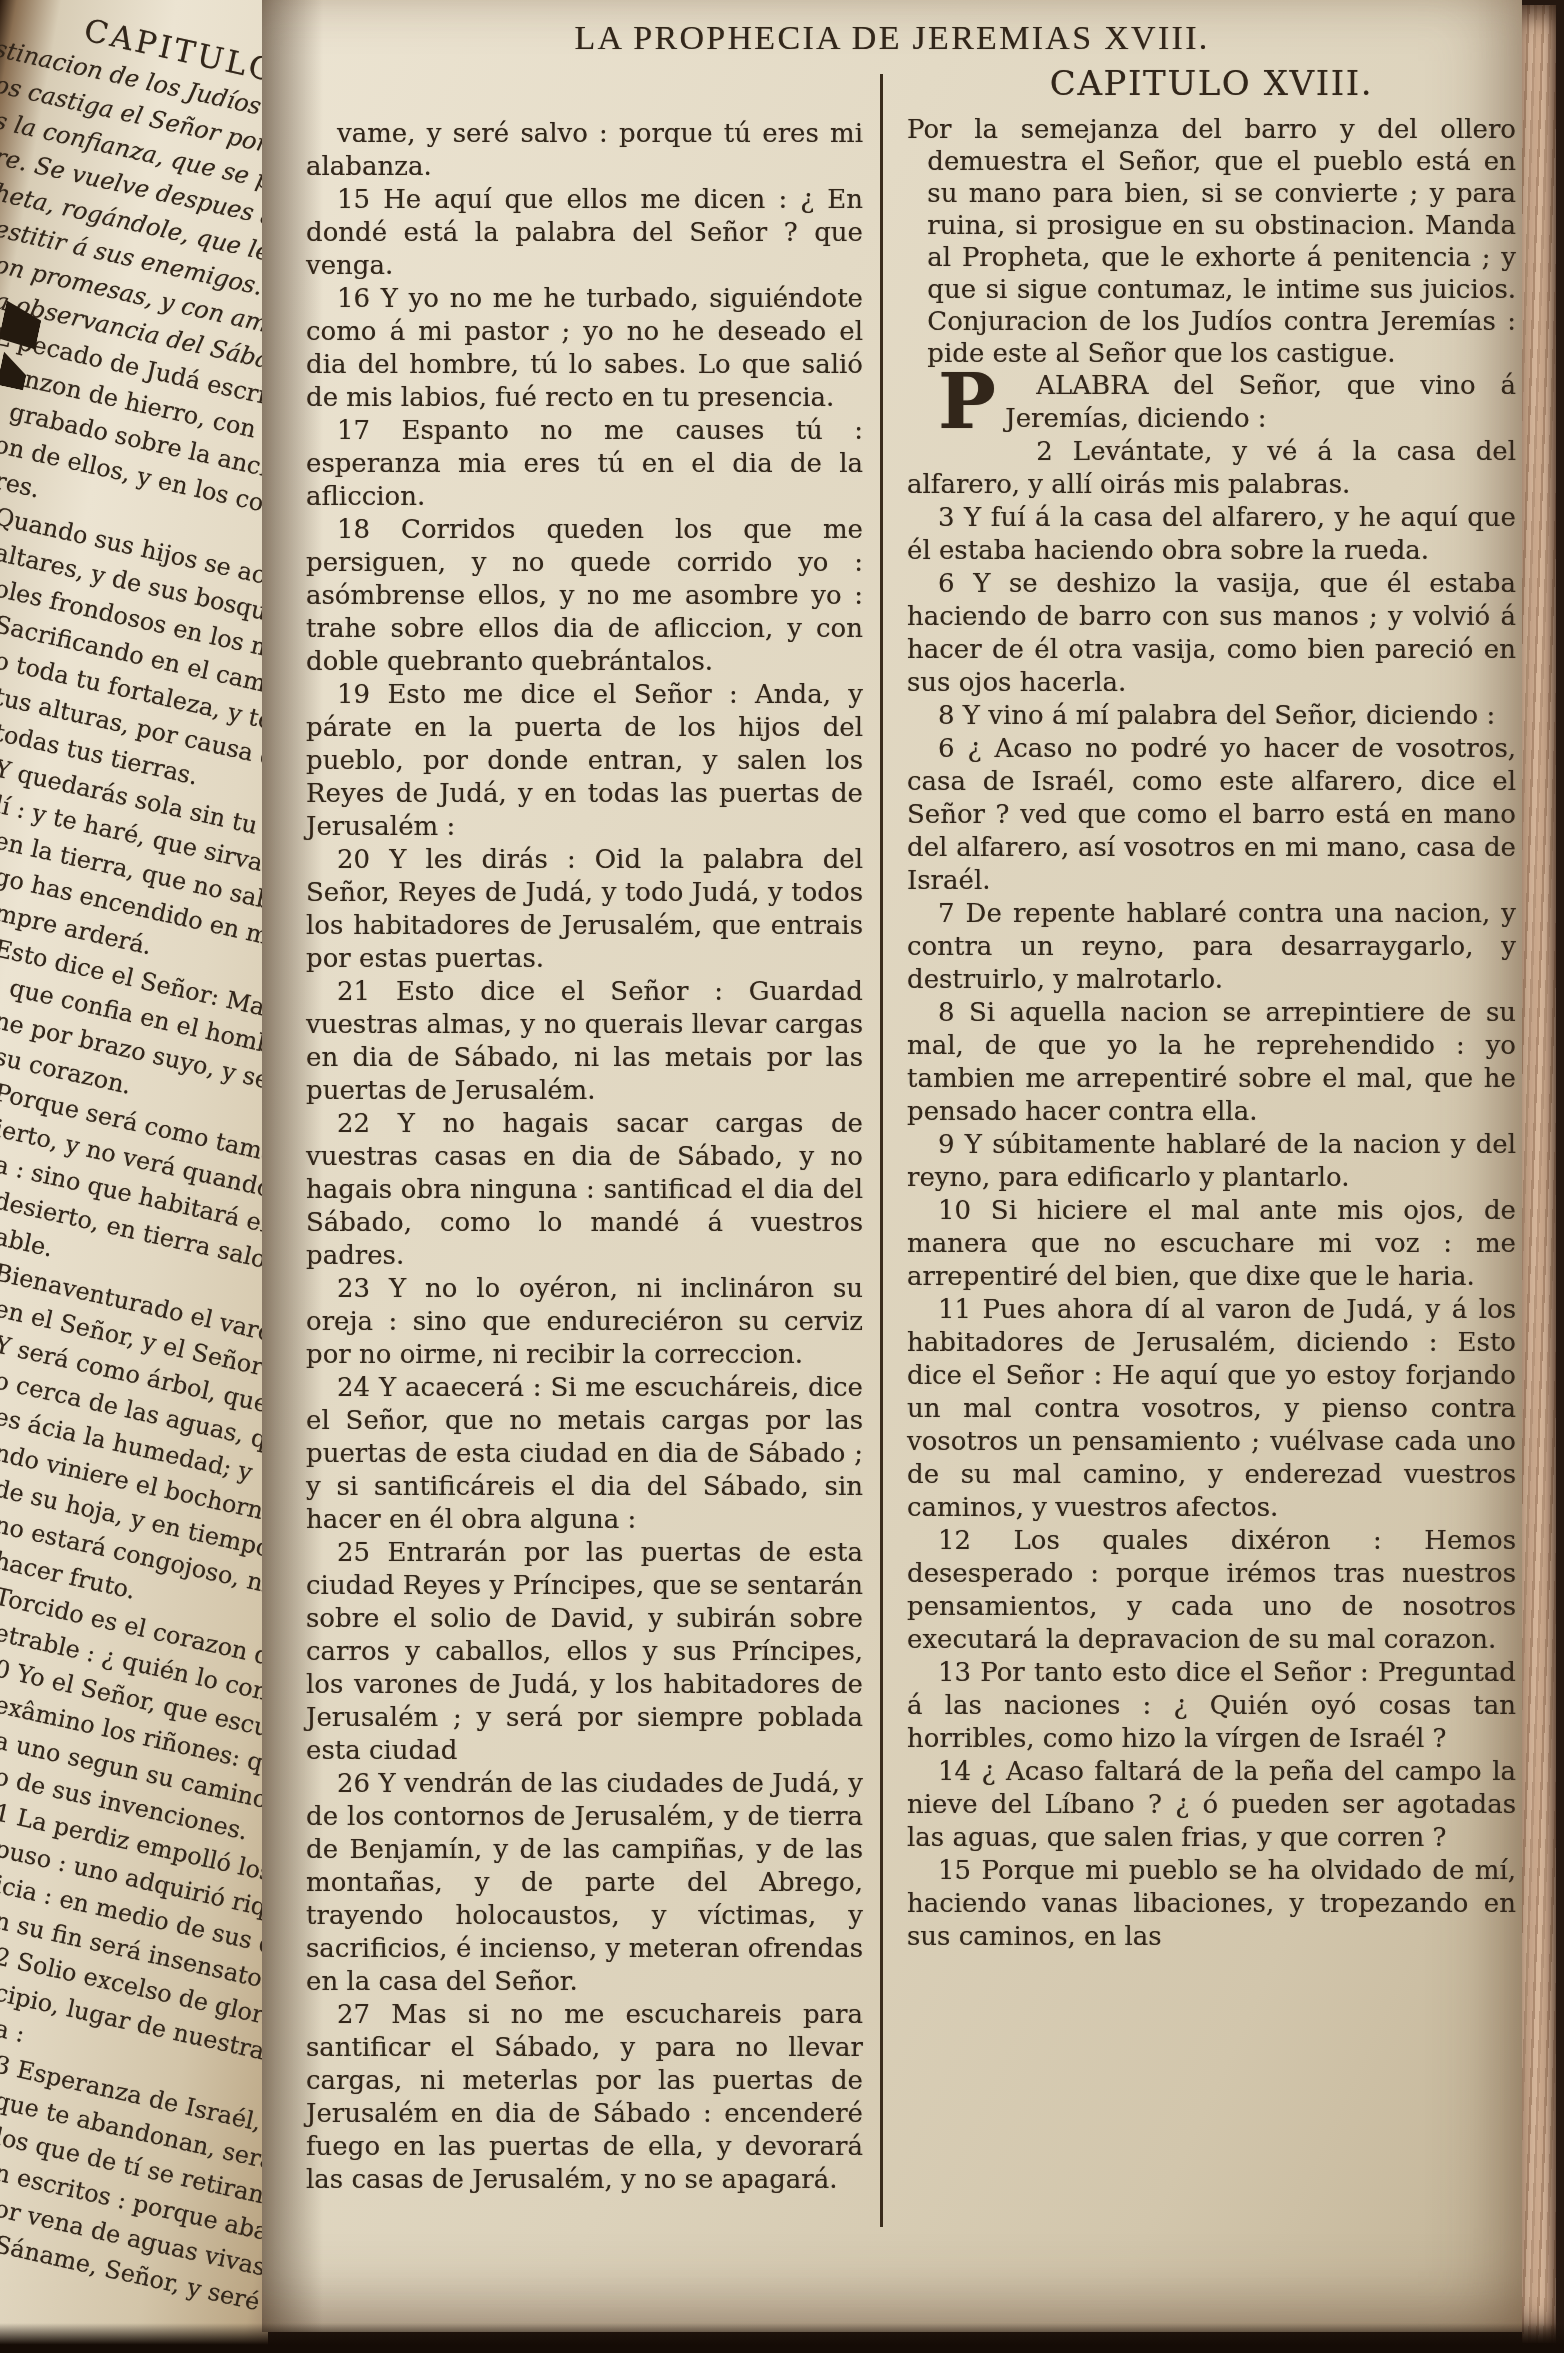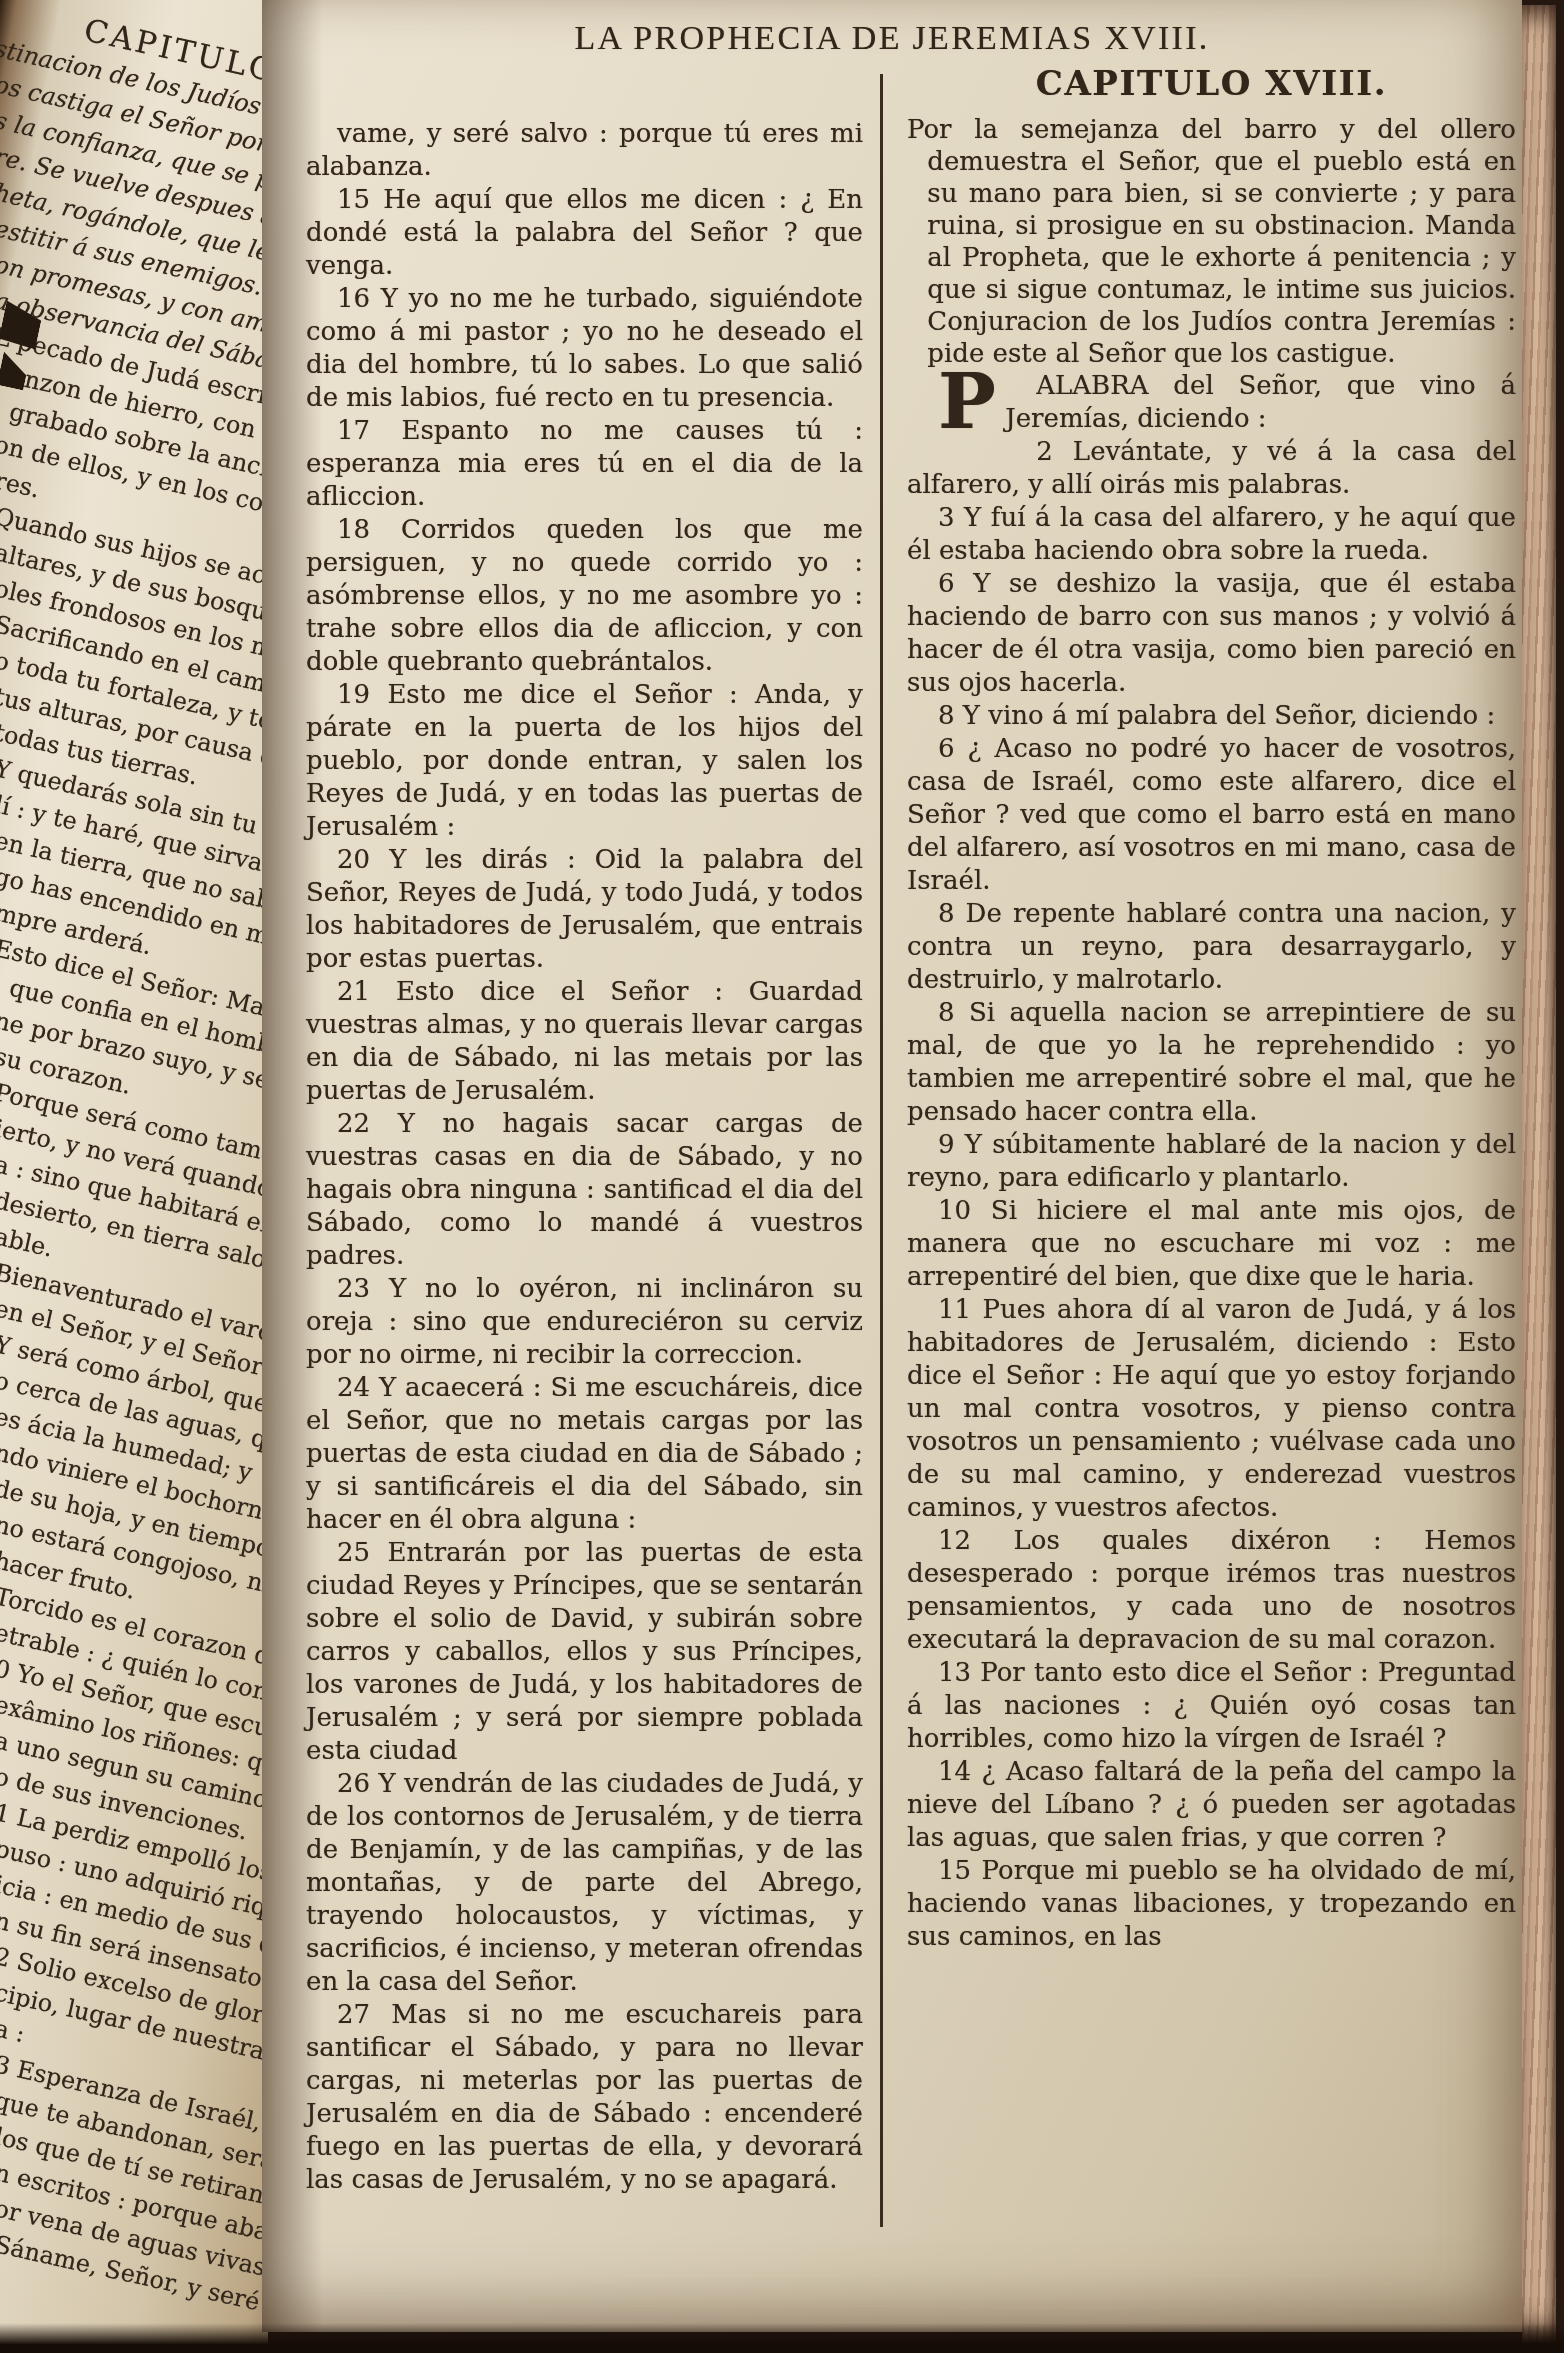--- a/index.html
+++ b/index.html
@@ -28,21 +28,21 @@
     background:linear-gradient(to bottom,#453graphic 0,#3a2c1c 0);
     background:#3a2c1c;
   }
   .col{position:absolute;text-align:justify;font-size:26px;line-height:33px;
        text-shadow:0 0 0.8px rgba(50,38,26,.5);}
   .col-left{left:44px;top:117px;width:557px;}
   .col-right{left:645px;top:67px;width:609px;}
   .col p{margin:0;}
   .col .verse{text-indent:31px;}
   .chapter-heading{
-    font-size:34px;text-align:center;margin:0 0 12.5px 0;font-weight:bold;
+    font-size:34px;text-align:center;margin:0 0 12.5px 0;font-weight:normal;
     letter-spacing:1.6px;text-indent:0;
   }
   .argument{
     margin:0 0 11px 0;padding-left:20.3px;text-indent:-20.3px;
     line-height:32px;
   }
   .verse-first{text-indent:0;}
   .drop-cap{
     float:left;font-size:77px;line-height:63px;height:66px;
     padding:1.6px 9.4px 0 0;font-weight:bold;
@@ -196,21 +196,21 @@
       <p class="argument">Por la semejanza del barro y del ollero demuestra el Señor, que el pueblo está en su mano para bien, si se convierte ; y para ruina, si prosigue en su obstinacion. Manda al Propheta, que le exhorte á penitencia ; y que si sigue contumaz, le intime sus juicios. Conjuracion de los Judíos contra Jeremías : pide este al Señor que los castigue.</p>
       <p class="verse verse-first">
         <span class="drop-cap">P</span><span>ALABRA del Señor, que vino á Jeremías, diciendo :</span>
       </p>
       <div>
           <p class="verse">2 Levántate, y vé á la casa del alfarero, y allí oirás mis palabras.</p>
           <p class="verse">3 Y fuí á la casa del alfarero, y he aquí que él estaba haciendo obra sobre la rueda.</p>
           <p class="verse">6 Y se deshizo la vasija, que él estaba haciendo de barro con sus manos ; y volvió á hacer de él otra vasija, como bien pareció en sus ojos hacerla.</p>
           <p class="verse">8 Y vino á mí palabra del Señor, diciendo :</p>
           <p class="verse">6 ¿ Acaso no podré yo hacer de vosotros, casa de Israél, como este alfarero, dice el Señor ? ved que como el barro está en mano del alfarero, así vosotros en mi mano, casa de Israél.</p>
-          <p class="verse">8 De repente hablaré contra una nacion, y contra un reyno, para desarraygarlo, y destruirlo, y malrotarlo.</p>
+          <p class="verse">7 De repente hablaré contra una nacion, y contra un reyno, para desarraygarlo, y destruirlo, y malrotarlo.</p>
           <p class="verse">8 Si aquella nacion se arrepintiere de su mal, de que yo la he reprehendido : yo tambien me arrepentiré sobre el mal, que he pensado hacer contra ella.</p>
           <p class="verse">9 Y súbitamente hablaré de la nacion y del reyno, para edificarlo y plantarlo.</p>
           <p class="verse">10 Si hiciere el mal ante mis ojos, de manera que no escuchare mi voz : me arrepentiré del bien, que dixe que le haria.</p>
           <p class="verse">11 Pues ahora dí al varon de Judá, y á los habitadores de Jerusalém, diciendo : Esto dice el Señor : He aquí que yo estoy forjando un mal contra vosotros, y pienso contra vosotros un pensamiento ; vuélvase cada uno de su mal camino, y enderezad vuestros caminos, y vuestros afectos.</p>
           <p class="verse">12 Los quales dixéron : Hemos desesperado : porque irémos tras nuestros pensamientos, y cada uno de nosotros executará la depravacion de su mal corazon.</p>
           <p class="verse">13 Por tanto esto dice el Señor : Preguntad á las naciones : ¿ Quién oyó cosas tan horribles, como hizo la vírgen de Israél ?</p>
           <p class="verse">14 ¿ Acaso faltará de la peña del campo la nieve del Líbano ? ¿ ó pueden ser agotadas las aguas, que salen frias, y que corren ?</p>
           <p class="verse">15 Porque mi pueblo se ha olvidado de mí, haciendo vanas libaciones, y tropezando en sus caminos, en las</p>
         </div>
     </div>

